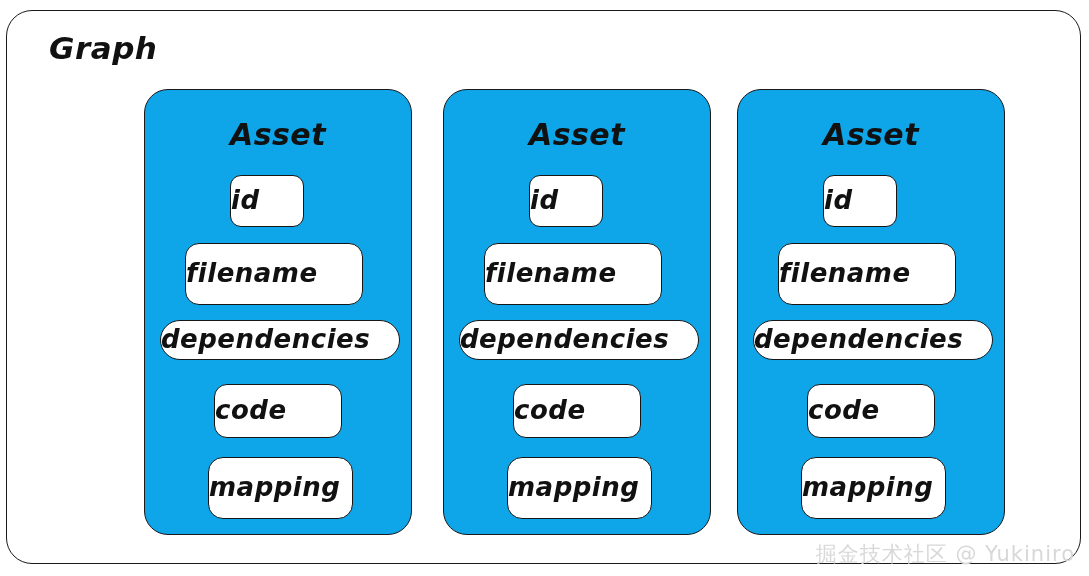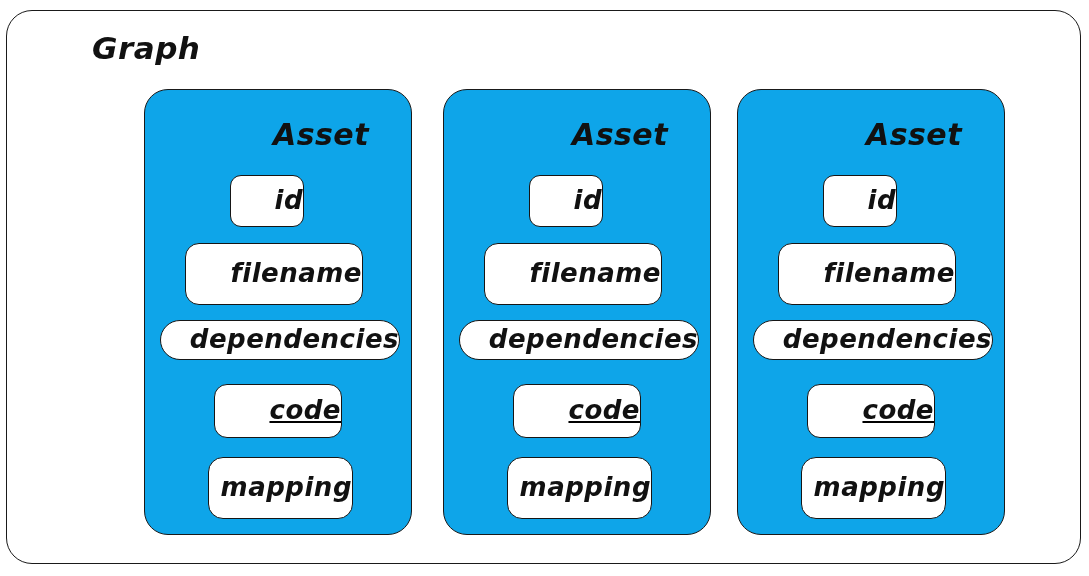--- a/index.html
+++ b/index.html
@@ -24,21 +24,20 @@
   }
 
   
   .hand {
     font-family: "DejaVu Sans", sans-serif;
     font-style: italic;
     font-weight: 600;
     color: #111111;
     letter-spacing: 0.5px;
     white-space: nowrap;
-    margin-left: 43px;
   }
 
   
   .graph-box {
     position: absolute;
     left: 6px;
     top: 10px;
     width: 1075px;
     height: 554px;
     box-sizing: border-box;
@@ -82,21 +81,21 @@
 
   
   .field {
     position: absolute;
     box-sizing: border-box;
     border: 1.7px solid #161616;
     border-radius: 13px;
     background: #ffffff;
     display: flex;
     align-items: center;
-    justify-content: flex-end;
+    justify-content: flex-start;
   }
   .field .field-label {
     font-size: 26px;
     line-height: 1;
     position: relative;
     top: -1px;
   }
 
   
   .field.f-id {
@@ -109,21 +108,20 @@
     left: 40px; top: 153px; width: 178px; height: 62px;
     border-radius: 14px;
   }
   .field.f-dependencies {
     left: 15px; top: 230px; width: 240px; height: 40px;
     border-radius: 22px;
   }
   .field.f-code {
     left: 69px; top: 294px; width: 128px; height: 54px;
     border-radius: 13px;
-    text-decoration: underline;
   }
   .field.f-mapping {
     left: 63px; top: 367px; width: 145px; height: 62px;
     border-radius: 15px;
   }
 
   
   .watermark {
     position: absolute;
     right: 14px;
@@ -200,14 +198,15 @@
       <div class="field f-code">
         <span class="field-label hand">code</span>
       </div>
       <div class="field f-mapping">
         <span class="field-label hand">mapping</span>
       </div>
     </div>
 
   </div>
 
+  <div class="watermark">掘金技术社区 @ Yukiniro</div>
 
 </div>
 
 </body></html>

